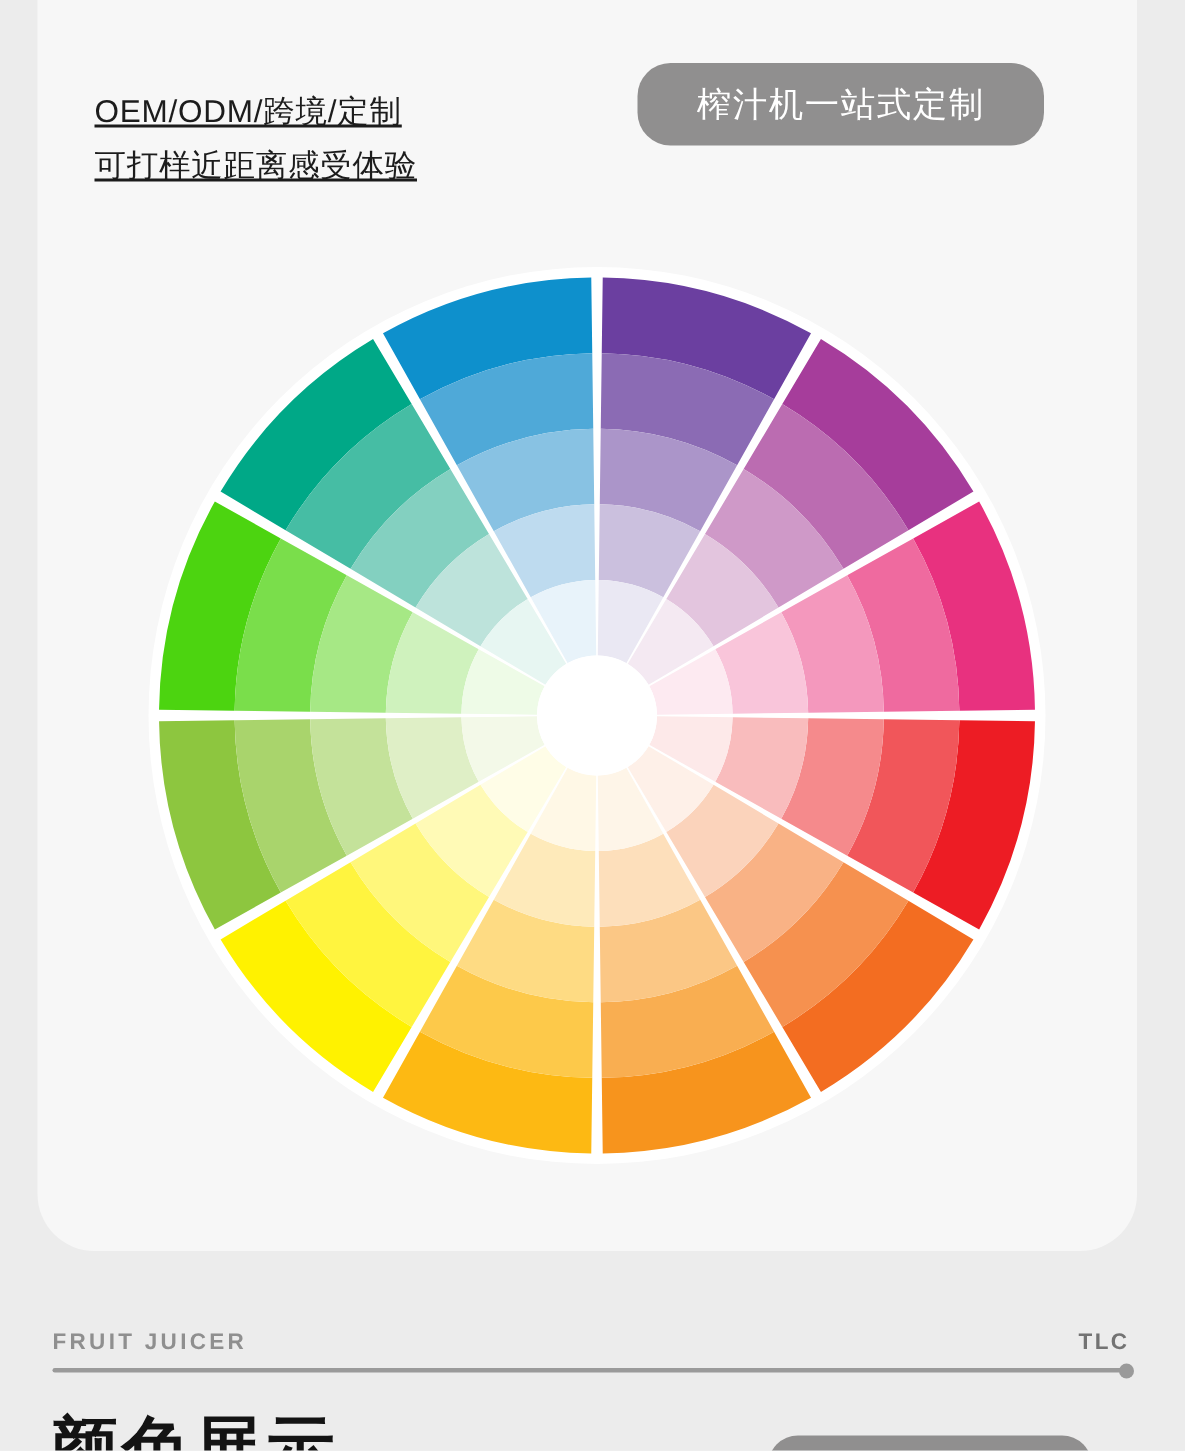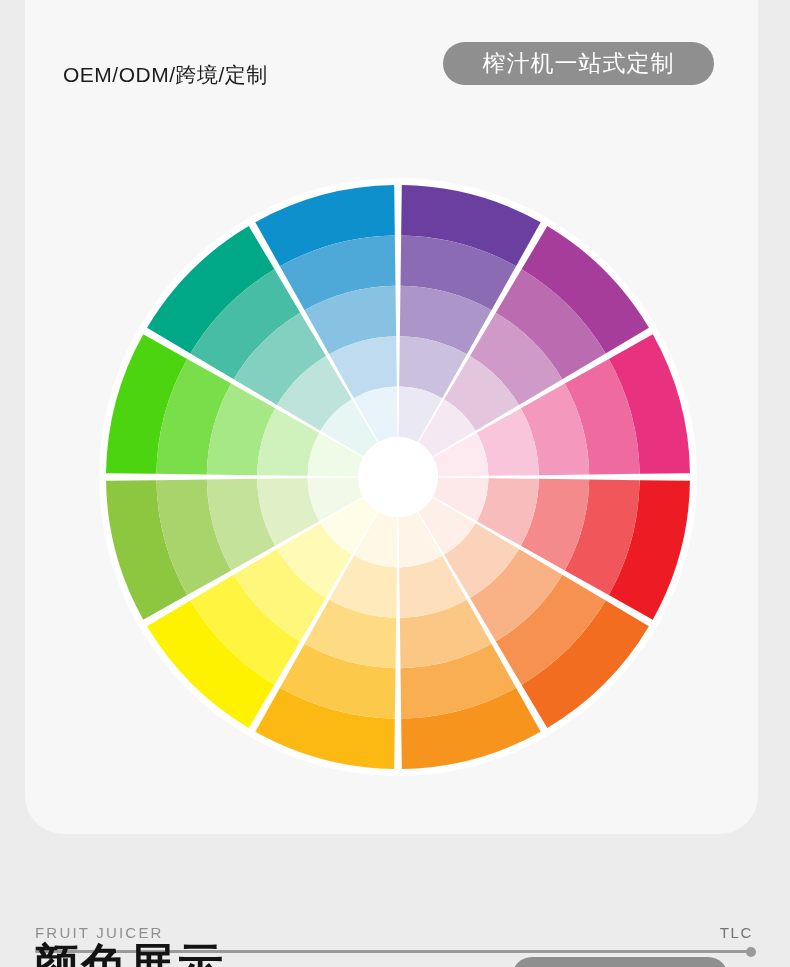--- a/index.html
+++ b/index.html
@@ -32,29 +32,30 @@
     left: 63px;
     top: 64px;
     line-height: 1.0;
   }
   #header-text .line {
     color: #1c1c1c;
     font-size: 21px;
     letter-spacing: 0.5px;
     margin-bottom: 15px;
     white-space: nowrap;
+    text-decoration: underline;
   }
 
   
   #badge-pill {
     position: absolute;
-    left: 443px;
+    left: 425px;
     top: 42px;
     width: 271px;
-    height: 43px;
+    height: 55px;
     background: #908f8f;
     border-radius: 22px;
     display: flex;
     align-items: center;
     justify-content: center;
   }
   #badge-pill .badge-label {
     color: #ffffff;
     font-size: 23px;
     letter-spacing: 1px;
@@ -68,22 +69,23 @@
     top: 177px;
     width: 600px;
     height: 600px;
   }
   #color-wheel-svg { display: block; width: 600px; height: 600px; }
 
   
   #footer-meta {
     position: absolute;
     left: 35px;
-    top: 924px;
+    top: 886px;
     width: 718px;
+    font-weight: bold;
   }
   #footer-meta .meta-row {
     display: flex;
     justify-content: space-between;
     align-items: flex-end;
   }
   #footer-meta .meta-left {
     color: #8f8f8f;
     font-size: 15px;
     letter-spacing: 2.2px;
@@ -132,20 +134,21 @@
     border-radius: 20px;
   }
 </style>
 </head>
 <body>
 
 <div id="product-card"></div>
 
 <div id="header-text">
   <div class="line">OEM/ODM/跨境/定制</div>
+  <div class="line">可打样近距离感受体验</div>
 </div>
 
 <div id="badge-pill">
   <span class="badge-label">榨汁机一站式定制</span>
 </div>
 
 <div id="color-wheel-wrap">
   <svg id="color-wheel-svg" viewBox="0 0 600 600">
     <circle cx="300" cy="300" r="299" fill="#ffffff"></circle>
     <g id="wheel-sectors">

